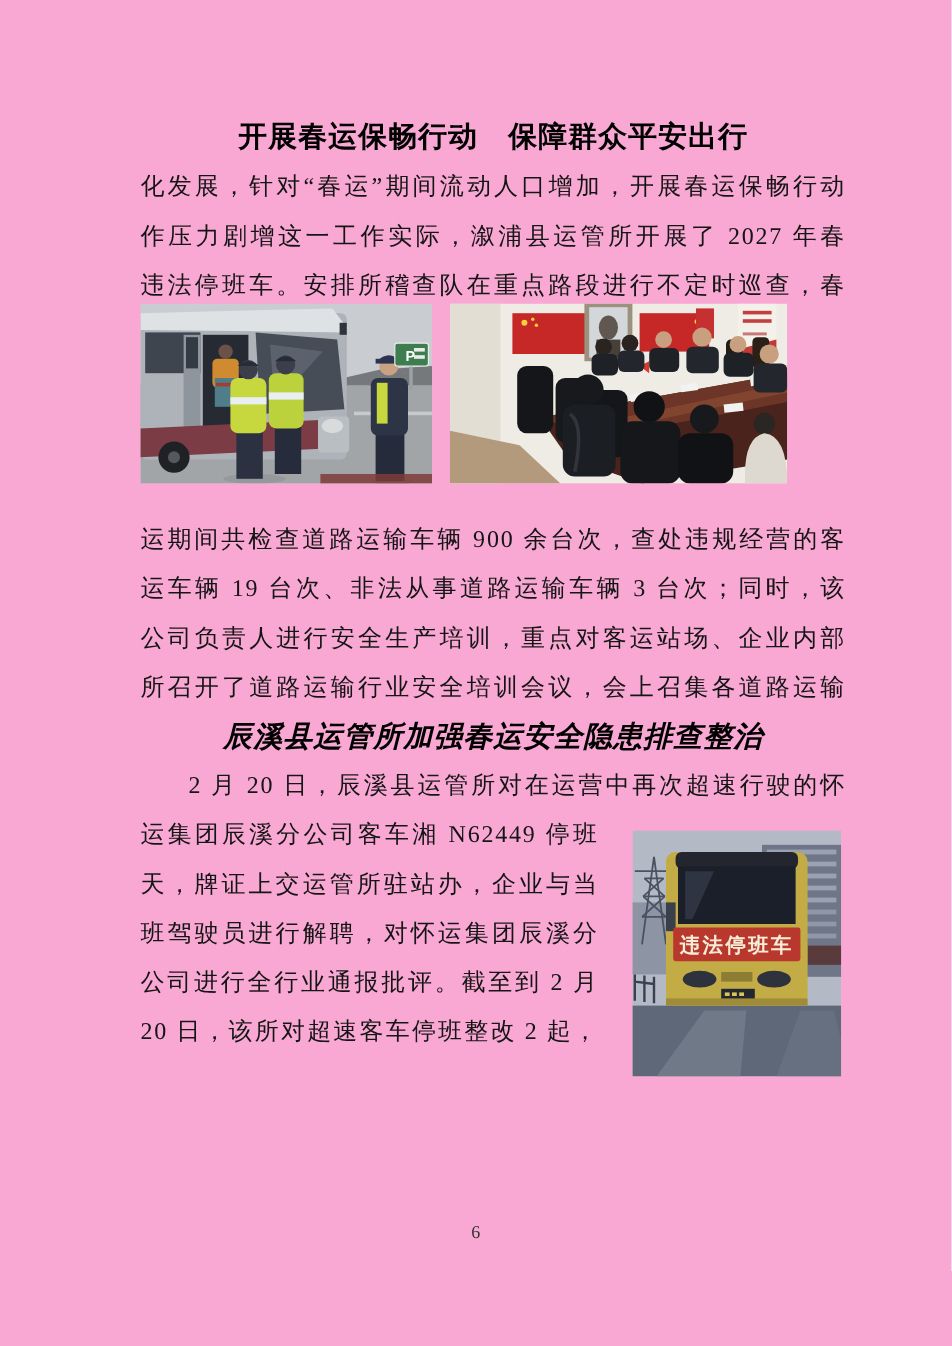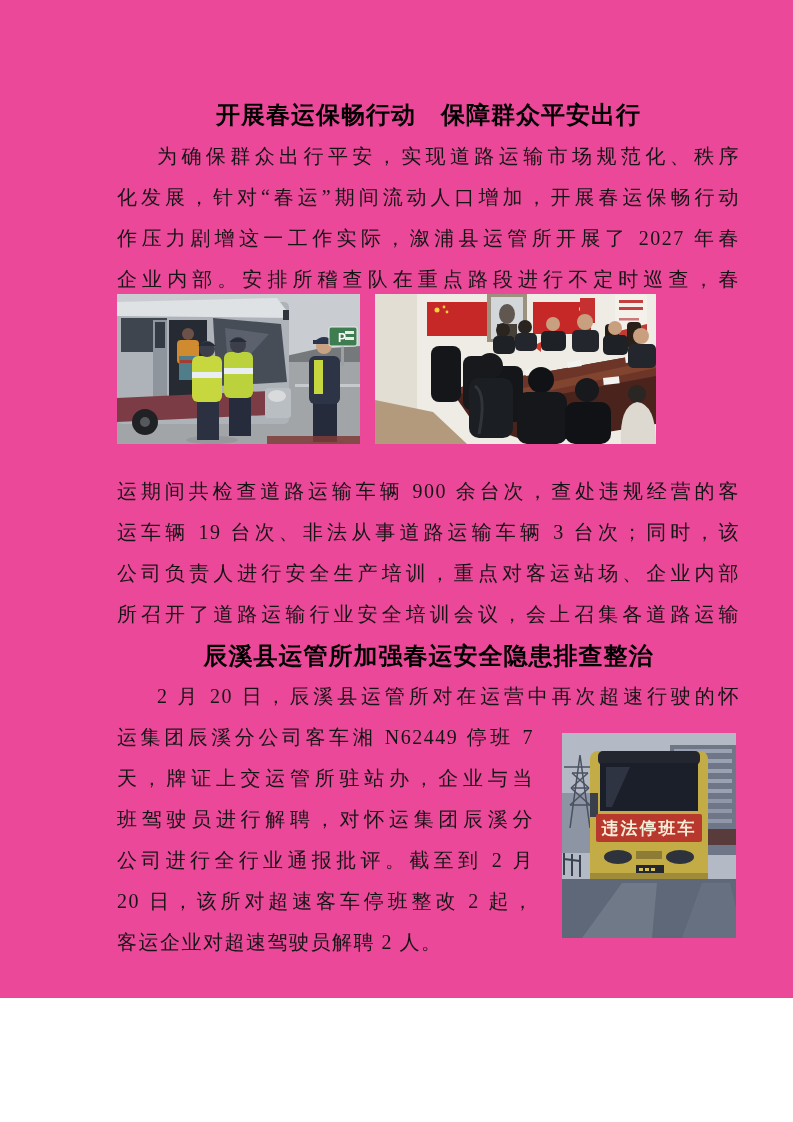--- a/index.html
+++ b/index.html
@@ -1,37 +1,37 @@
 <!DOCTYPE html>
 <html><head>
 <meta charset="utf-8">
 <style>
   * { box-sizing: border-box; }
   html,body { margin:0; padding:0; background:#ffffff; }
   .page {
     position:relative;
-    width:793px; height:998px;
+    width:793px; height:1122px;
     margin:0 auto;
-    background:#ec4899;
-    padding:94px 53px 0 117px;
+    background:#f9a8d4;
+    padding:94px 88px 0 117px;
     font-family:"Liberation Serif", serif;
     color:#151515;
     overflow:hidden;
   }
   .doc-title {
     margin:0;
     font-family:"Liberation Sans", sans-serif;
     font-weight:700;
     font-size:24px;
     letter-spacing:1px;
     text-align:center;
     color:#000;
   }
   h1.doc-title { height:42px; line-height:42px; }
-  h2.doc-title { height:41px; line-height:41px; }
+  h2.doc-title { height:41px; line-height:41px;font-style:italic; }
   .para { margin:0; }
   .line {
     font-size:20px;
     height:41px;
     line-height:41px;
     letter-spacing:1.5px;
     text-align:justify;
     text-align-last:justify;
     overflow:hidden;
   }
@@ -56,24 +56,23 @@
   }
 </style>
 </head>
 <body>
 
 <div class="page">
 
   <h1 class="doc-title">开展春运保畅行动　保障群众平安出行</h1>
 
   <div class="para">
-    <div class="line indent">为确保群众出行平安，实现道路运输市场规范化、秩序</div>
     <div class="line">化发展，针对“春运”期间流动人口增加，开展春运保畅行动</div>
     <div class="line">作压力剧增这一工作实际，溆浦县运管所开展了 2027 年春</div>
-    <div class="line">企业内部。安排所稽查队在重点路段进行不定时巡查，春</div>
+    <div class="line">违法停班车。安排所稽查队在重点路段进行不定时巡查，春</div>
   </div>
 
   <div class="photo-row">
 
     <svg width="243" height="150" viewBox="0 0 243 150" xmlns="http://www.w3.org/2000/svg">
       <rect x="0" y="0" width="243" height="150" fill="#c9cdd1"></rect>
       <path d="M160,64 L200,55 L243,52 L243,72 L160,72 Z" fill="#75797b"></path>
       <rect x="0" y="68" width="243" height="82" fill="#a2a5a7"></rect>
       <rect x="178" y="90" width="65" height="3" fill="#c7cacc"></rect>
       <g>
@@ -254,18 +253,17 @@
           <rect x="28" y="140" width="118" height="6" fill="#a08c38"></rect>
         </g>
       </svg>
     </div>
 
     <div class="line">运集团辰溪分公司客车湘 N62449 停班 7</div>
     <div class="line">天，牌证上交运管所驻站办，企业与当</div>
     <div class="line">班驾驶员进行解聘，对怀运集团辰溪分</div>
     <div class="line">公司进行全行业通报批评。截至到 2 月</div>
     <div class="line">20 日，该所对超速客车停班整改 2 起，</div>
-    <div class="line last">客运企业对超速驾驶员解聘 2 人。</div>
   </div>
 
   <div class="page-num">6</div>
 
 </div>
 
 </body></html>

